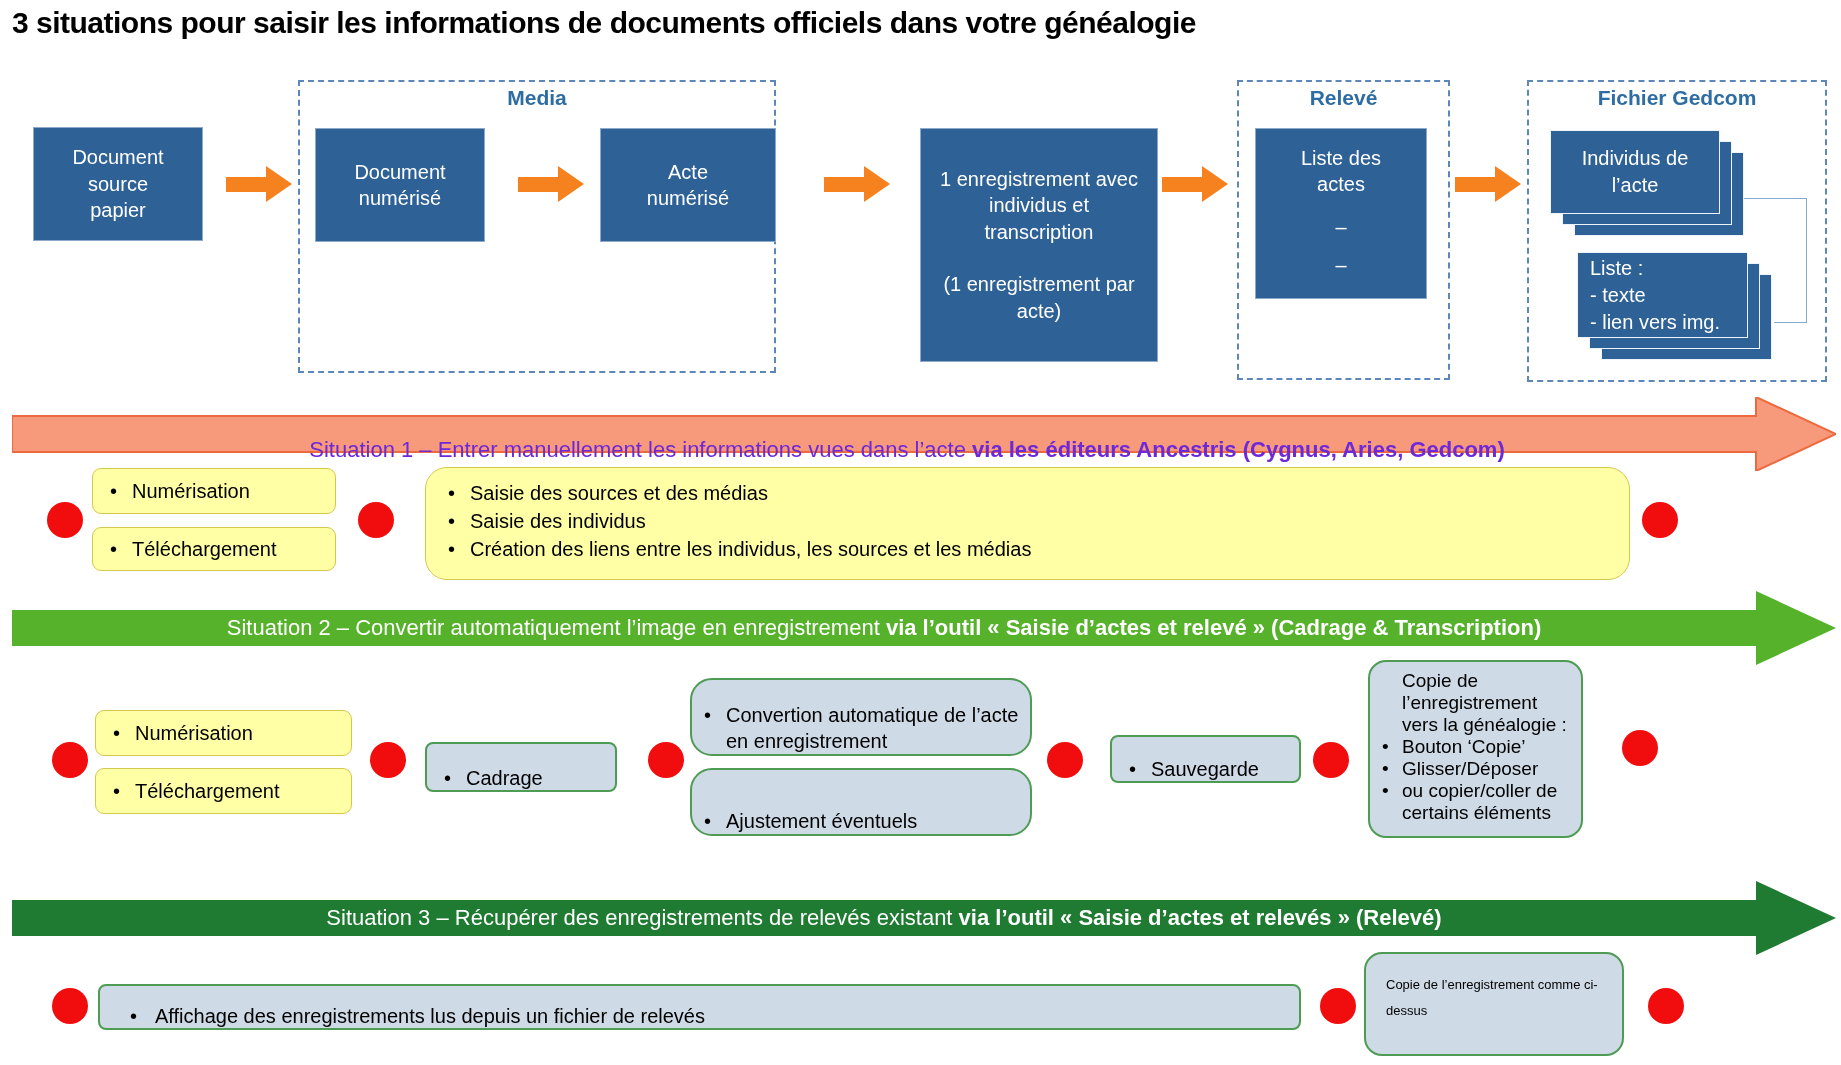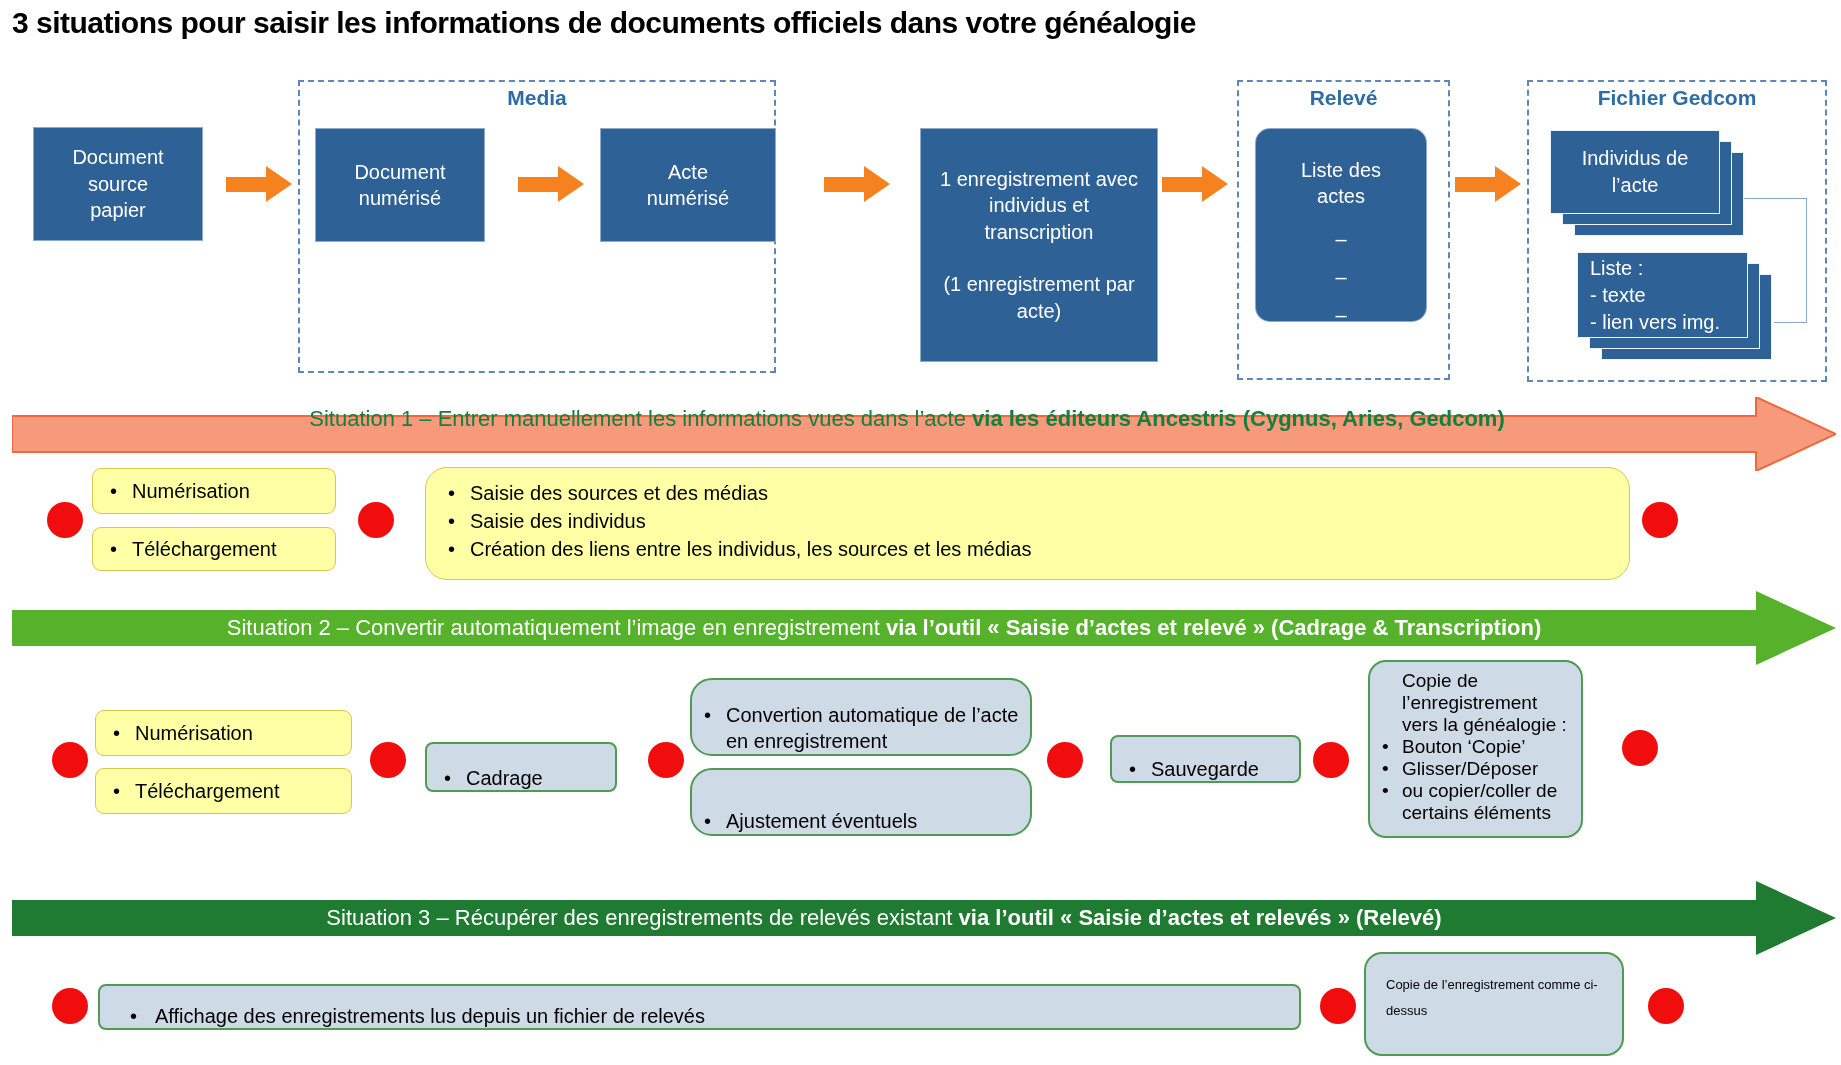--- a/index.html
+++ b/index.html
@@ -106,21 +106,21 @@
   </div>
 
   <div class="oarrow" style="left:1162px;top:166px;">
     <span class="shaft"></span>
     <span class="head"></span>
   </div>
 
   <div class="dgroup" style="left:1237px;top:80px;width:213px;height:300px;">
     <div class="glabel" style="top:4px;">Relevé</div>
   </div>
-  <div class="bluebox" style="left:1255px;top:128px;width:172px;height:194px;flex-direction:column;justify-content:flex-start;padding-top:28px;border-radius:15px;">
+  <div class="bluebox" style="left:1255px;top:128px;width:172px;height:171px;flex-direction:column;justify-content:flex-start;padding-top:16px;">
     <span class="inner" style="max-width:105px;">Liste des actes</span>
     <div class="dashcol">
       <div>–</div>
       <div>–</div>
       <div>–</div>
       <div>–</div>
     </div>
   </div>
 
   <div class="oarrow" style="left:1455px;top:166px;">
@@ -148,21 +148,21 @@
     <span class="inner">
       <span style="display:block;">Liste :</span>
       <span style="display:block;">- texte</span>
       <span style="display:block;">- lien vers img.</span>
     </span>
   </div>
 
   <svg class="bannersvg" style="top:397px;" viewBox="0 0 1824 74">
     <polygon points="0,19 1744,19 1744,0 1824,37 1744,74 1744,55 0,55" fill="#F7997B" stroke="#EC6A3F" stroke-width="2"></polygon>
   </svg>
-  <div class="btext" style="top:405px;color:#15803d;padding-left:23px;">
+  <div class="btext" style="top:436px;color:#6d28d9;padding-left:23px;">
     <span>Situation 1 – Entrer manuellement les informations vues dans l’acte </span><b>via les éditeurs Ancestris (Cygnus, Aries, Gedcom)</b>
   </div>
 
   <div class="dot" style="left:47px;top:502px;"></div>
   <div class="ybox" style="left:92px;top:468px;width:244px;height:46px;">
     <span class="bdot">•</span>
     <span>Numérisation</span>
   </div>
   <div class="ybox" style="left:92px;top:527px;width:244px;height:44px;">
     <span class="bdot">•</span>

